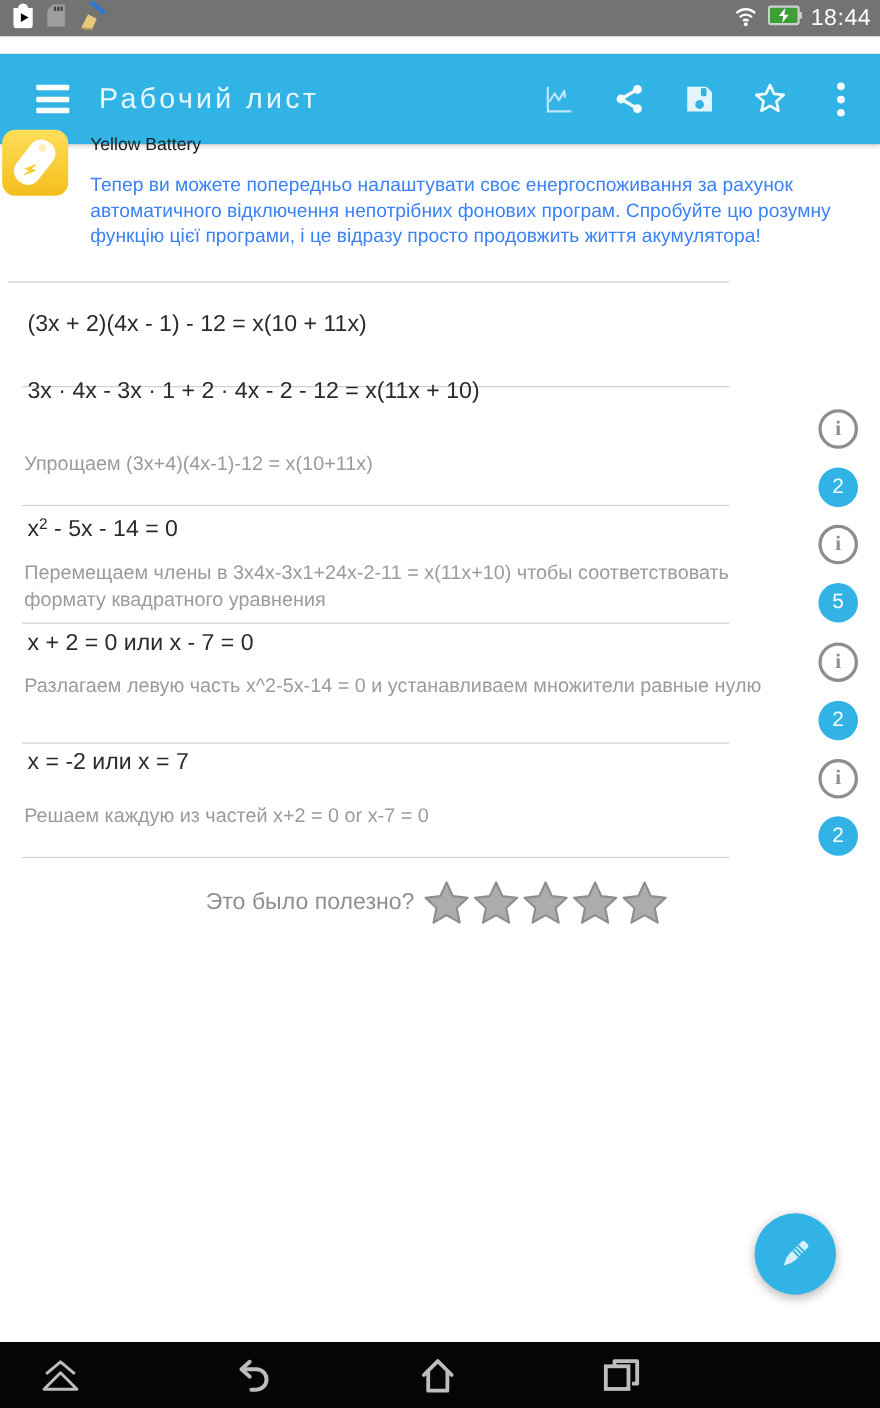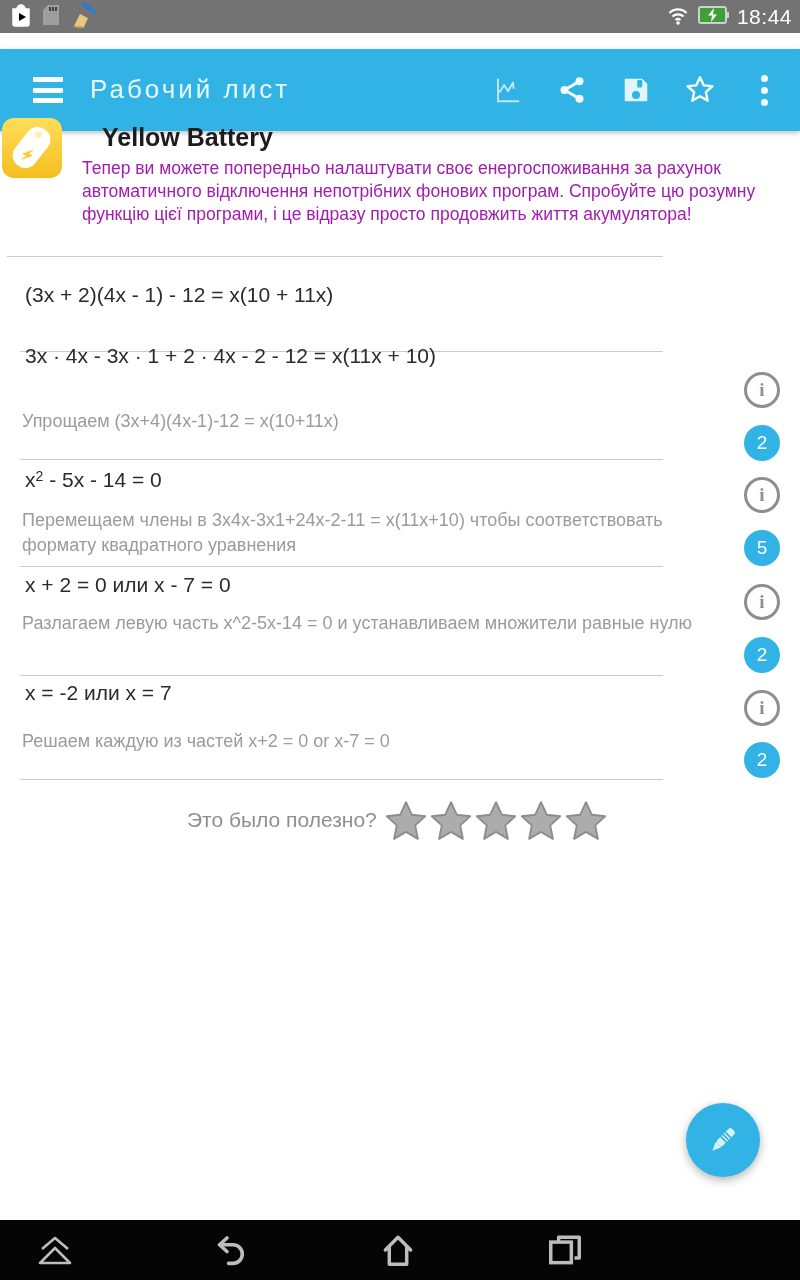--- a/index.html
+++ b/index.html
@@ -22,22 +22,22 @@
   .overflow-dots { display:flex; flex-direction:column; gap:5px; align-items:center; }
   .overflow-dots i { width:7px; height:7px; border-radius:50%; background:#F3FBFE; }
 
   
   .ad { position:absolute; top:115px; left:0; width:800px; cursor:pointer; }
   .ad-icon { position:absolute; left:2px; top:3px; width:60px; height:60px; border-radius:12px;
              background:linear-gradient(180deg,#FFDE5A 0%,#F4BE1D 100%); overflow:hidden; }
   .batt-body { position:absolute; left:17px; top:7px; width:25px; height:45px; background:#fff; border-radius:12px; transform:rotate(38deg); }
   .batt-hl { position:absolute; left:31px; top:11px; width:11px; height:11px; border-radius:50%; background:#FDEFB8; border:2px solid #fff; }
   .batt-bolt { position:absolute; left:18px; top:30px; font-size:12px; color:#F4BE1D; transform:rotate(20deg); }
-  .ad-title { position:absolute; left:82px; top:8px; font-size:25px; font-weight:bold; color:#1C1C1C;margin-left:20px; }
-  .ad-desc { position:absolute; left:82px; top:42px; width:695px; font-size:17.5px; line-height:23px; color:#a21caf; }
+  .ad-title { position:absolute; left:82px; top:8px; font-size:16px; font-weight:normal; color:#1C1C1C; }
+  .ad-desc { position:absolute; left:82px; top:42px; width:695px; font-size:17.5px; line-height:23px; color:#3b82f6; }
 
   
   .divider { position:absolute; height:1px; background:#CBCBCB; left:20px; width:643px; }
   .equation { position:absolute; left:25px; color:#2B2B2B; font-size:21px; white-space:nowrap; }
   .equation sup { font-size:14px; vertical-align:6px; }
   .explanation { position:absolute; left:22px; width:692px; color:#9B9B9B; font-size:18px; line-height:25px; }
 
   .info-btn { position:absolute; left:744px; width:36px; height:36px; border-radius:50%; border:3px solid #8E8E8E;
               display:flex; align-items:center; justify-content:center; color:#8E8E8E; font-size:19px; font-weight:bold;
               font-family:"Liberation Serif", serif; cursor:pointer; background:#fff; }

